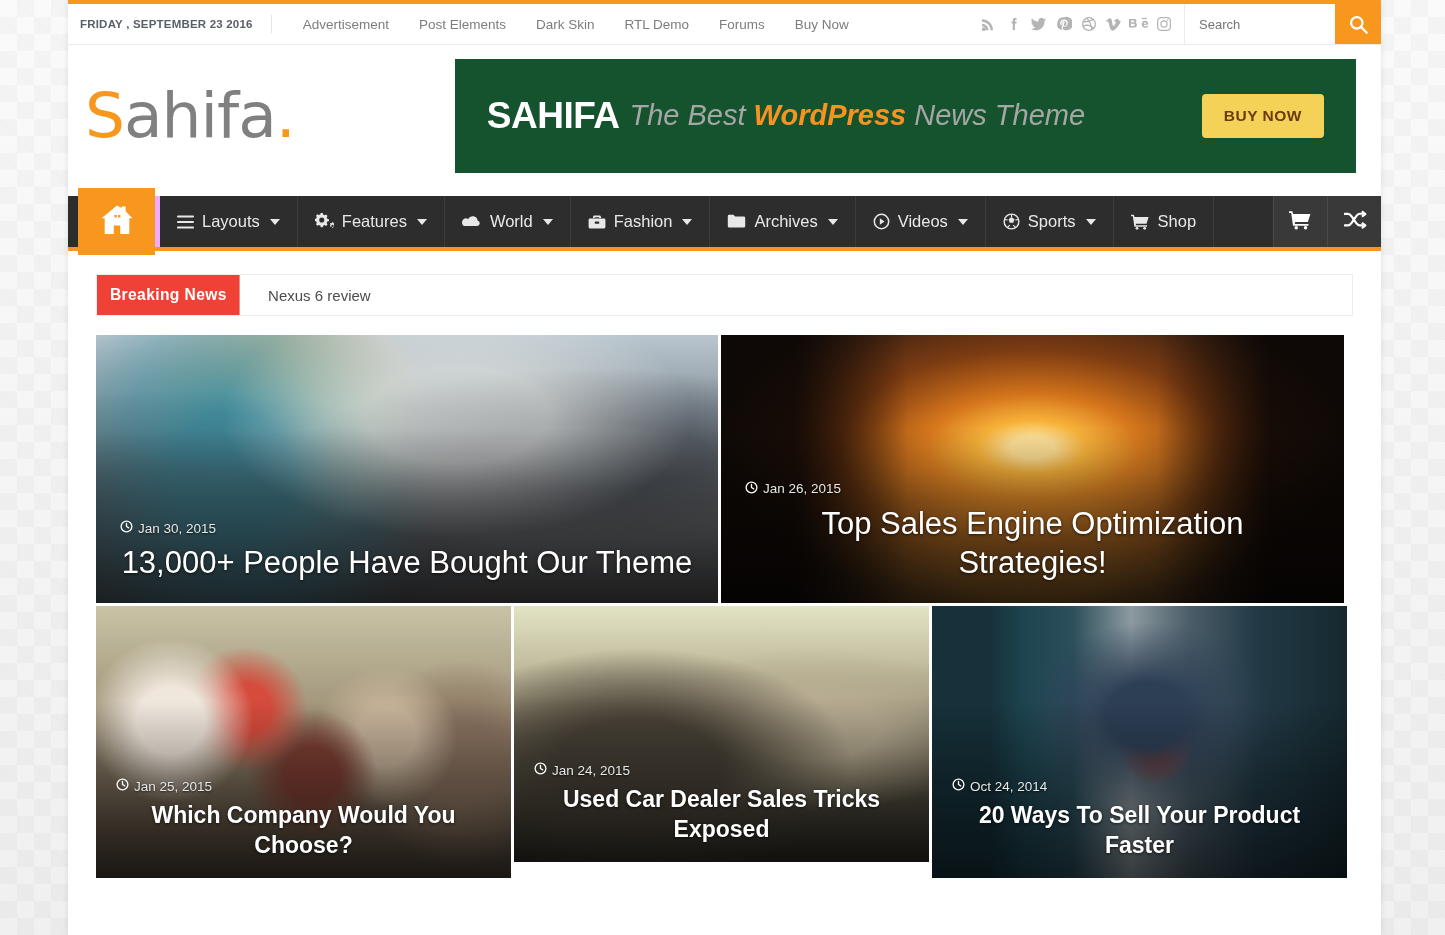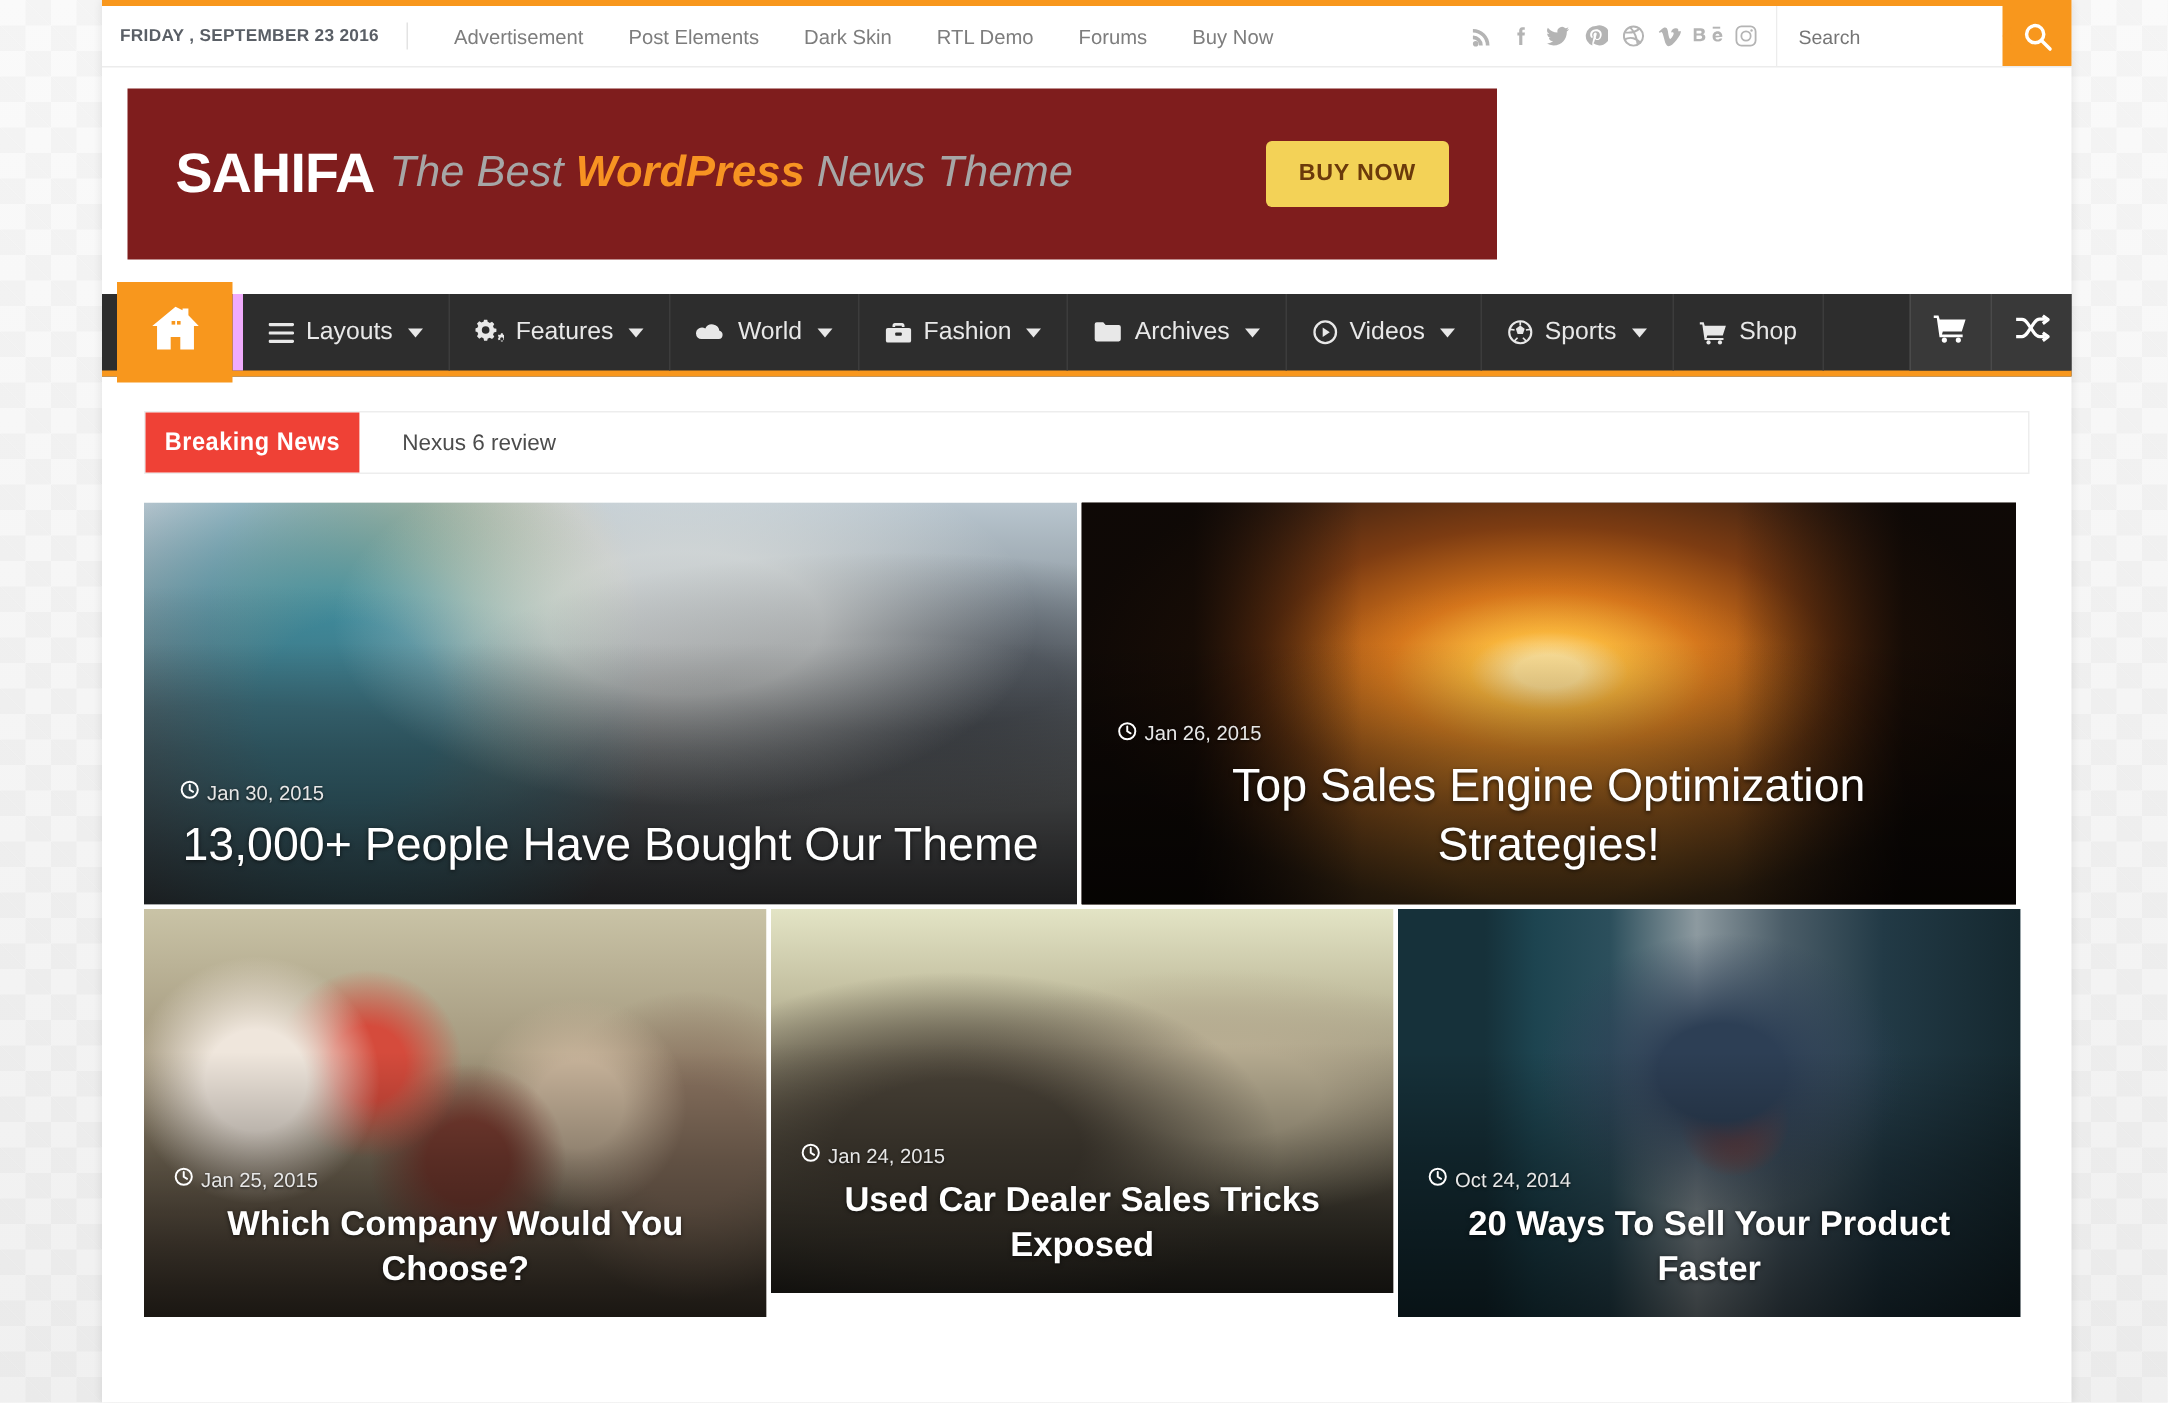--- a/index.html
+++ b/index.html
@@ -137,21 +137,21 @@
     padding-left: 0;
     width: 375px;
   }
   .logo .s { color: #f8971d; }
   .logo .rest { color: #808080; }
   .logo .dot { color: #f8971d; }
 
   .ad-banner {
     width: 913px;
     height: 114px;
-    background: #7f1d1d;
+    background: #14532d;
     display: flex;
     align-items: center;
     padding: 0 32px;
     position: relative;
     cursor: pointer;
   }
   .ad-banner .ad-sahifa {
     color: #fff;
     font-size: 37px;
     font-weight: bold;
@@ -216,21 +216,21 @@
     display: flex;
     align-items: center;
     gap: 8px;
     padding: 0 17px;
     color: #e8e8e8;
     font-size: 16.5px;
     border-right: 1px solid #3c3c3c;
     cursor: pointer;
     white-space: nowrap;
   }
-  .menu > li:first-child { border-left: 7px solid #f0abfc; }
+  .menu > li:first-child { border-left: 5px solid #f0abfc; }
   .menu .caret {
     width: 0; height: 0;
     border-left: 5px solid transparent;
     border-right: 5px solid transparent;
     border-top: 6px solid #e8e8e8;
     margin-left: 2px;
   }
   .menu .mi { display:flex; align-items:center; }
   .nav-right {
     margin-left: auto;
@@ -444,20 +444,23 @@
                 <circle cx="9.2" cy="9.2" r="6"></circle>
                 <line x1="13.8" y1="13.8" x2="19.6" y2="19.6" stroke-linecap="round"></line>
               </svg>
           </span>
         </button>
       </div>
     </div>
   </div>
 
   <div class="header">
+    <div class="logo">
+      <span class="s">S</span><span class="rest">ahifa</span><span class="dot">.</span>
+    </div>
 
     <div class="ad-banner">
       <span class="ad-sahifa">SAHIFA</span>
       <span class="ad-tag"><span>The Best </span><b>WordPress</b><span> News Theme</span></span>
       <button class="ad-btn">BUY NOW</button>
     </div>
   </div>
 
   <div class="mainnav-holder">
     <div class="mainnav">

